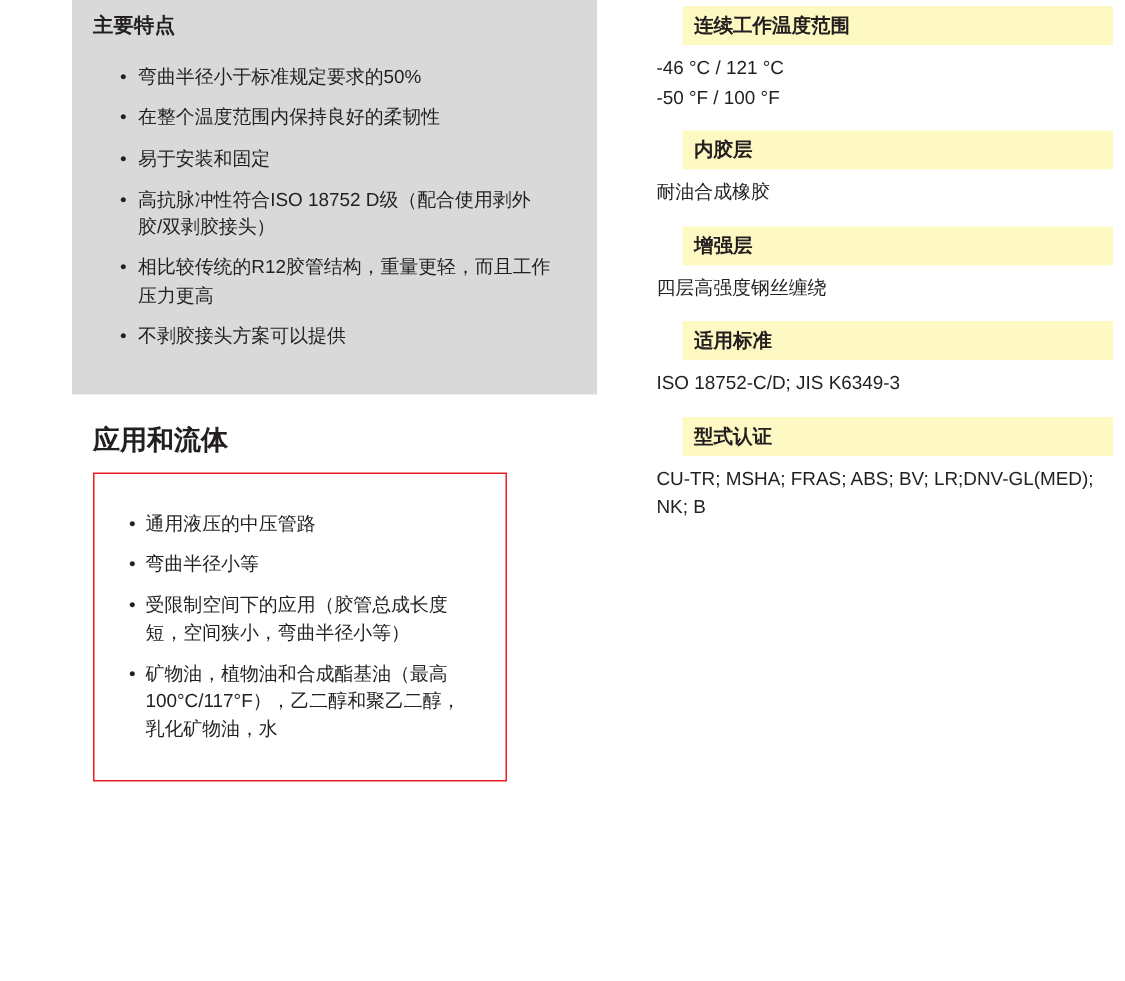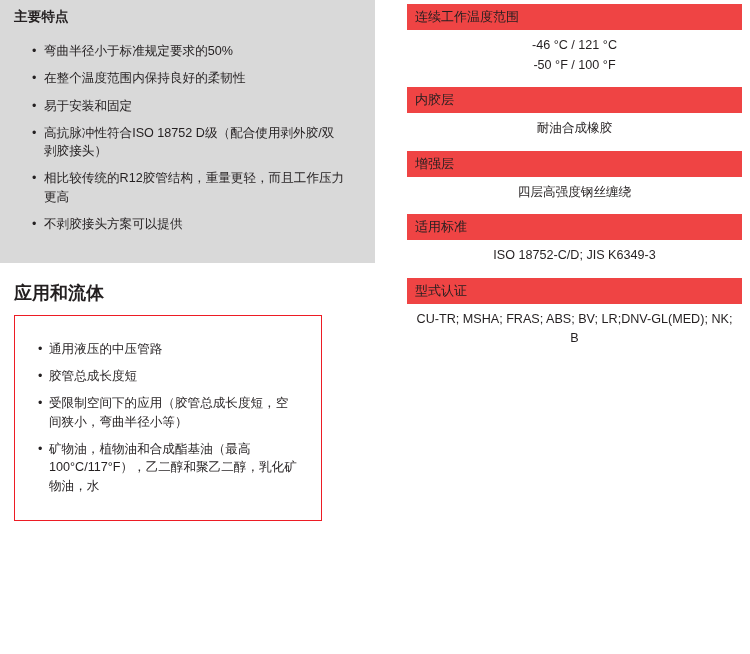--- a/index.html
+++ b/index.html
@@ -12,20 +12,21 @@
     height: 654px;
     font-family: "Liberation Sans", sans-serif;
     color: #231f20;
     position: relative;
     overflow: hidden;
   }
   .page {
     display: flex;
     width: 750px;
     box-sizing: border-box;
+    padding-left: 48px;
   }
   .col-left {
     width: 375px;
     box-sizing: border-box;
     padding: 0;
   }
   .col-right {
     width: 375px;
     box-sizing: border-box;
     padding-left: 32px;
@@ -75,46 +76,46 @@
   }
   .app-title {
     font-size: 18px;
     font-weight: bold;
     margin: 0 0 10px 0;
   }
   .redbox {
     border: 1.5px solid #ed1c24;
     padding: 8px 8px 8px 6px;
     box-sizing: border-box;
-    width: 308px;
+    width: 276px;
   }
   .redbox ul.bullets li {
     margin-bottom: 8px;
     padding-left: 12px;
     font-size: 12.6px;
     line-height: 1.5;
   }
   .redbox ul.bullets li:last-child { margin-bottom: 0; }
   .redbox ul.bullets li:before { left: 1px; }
 
   
   .spec-block { margin-bottom: 2px; }
   .spec-head {
-    background: #ef4444;
+    background: #fef9c3;
     font-size: 13px;
-    font-weight: normal;
+    font-weight: bold;
     color: #231f20;
     padding: 4px 8px 4px 8px;
     box-sizing: border-box;
     display: block;
+    margin-left: 25px;
   }
   .spec-body {
     padding: 6px 8px 10px 8px;
     box-sizing: border-box;
-    text-align: center;
   }
   .spec-line {
     font-size: 12.6px;
     line-height: 1.55;
     color: #231f20;
   }
 </style>
 </head>
 <body>
 
@@ -132,21 +133,21 @@
         <li>相比较传统的R12胶管结构，重量更轻，而且工作压力更高</li>
         <li>不剥胶接头方案可以提供</li>
       </ul>
     </div>
 
     <div class="section-app">
       <div class="app-title">应用和流体</div>
       <div class="redbox">
         <ul class="bullets">
           <li>通用液压的中压管路</li>
-          <li>胶管总成长度短</li>
+          <li>弯曲半径小等</li>
           <li>受限制空间下的应用（胶管总成长度短，空间狭小，弯曲半径小等）</li>
           <li>矿物油，植物油和合成酯基油（最高 100°C/117°F），乙二醇和聚乙二醇，乳化矿物油，水</li>
         </ul>
       </div>
     </div>
 
   </div>
 
   <div class="col-right">
 

